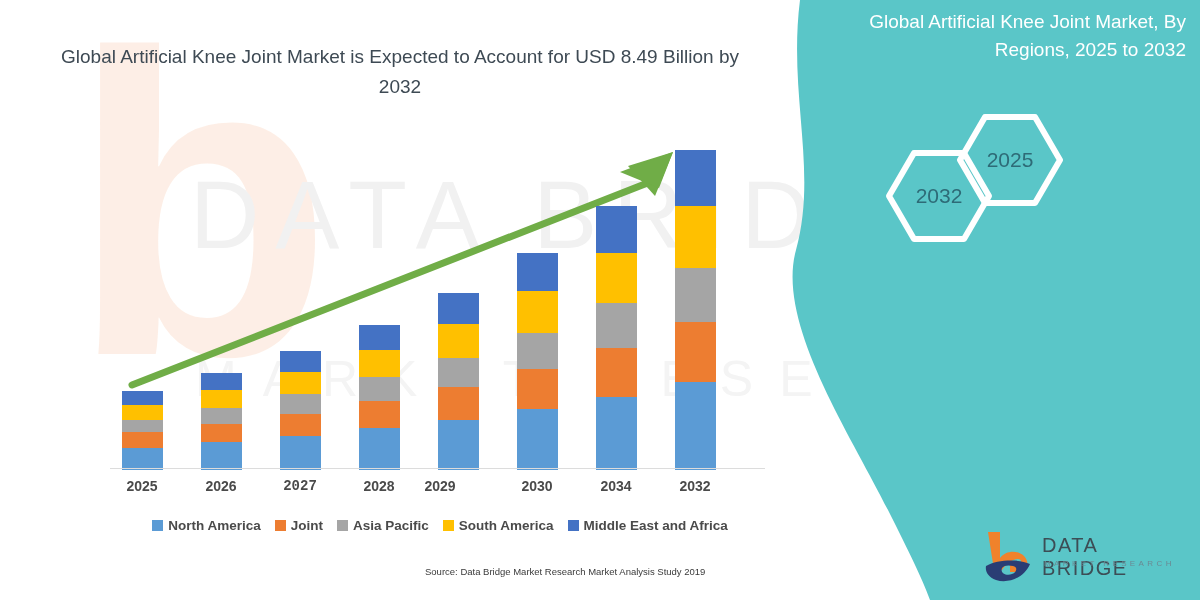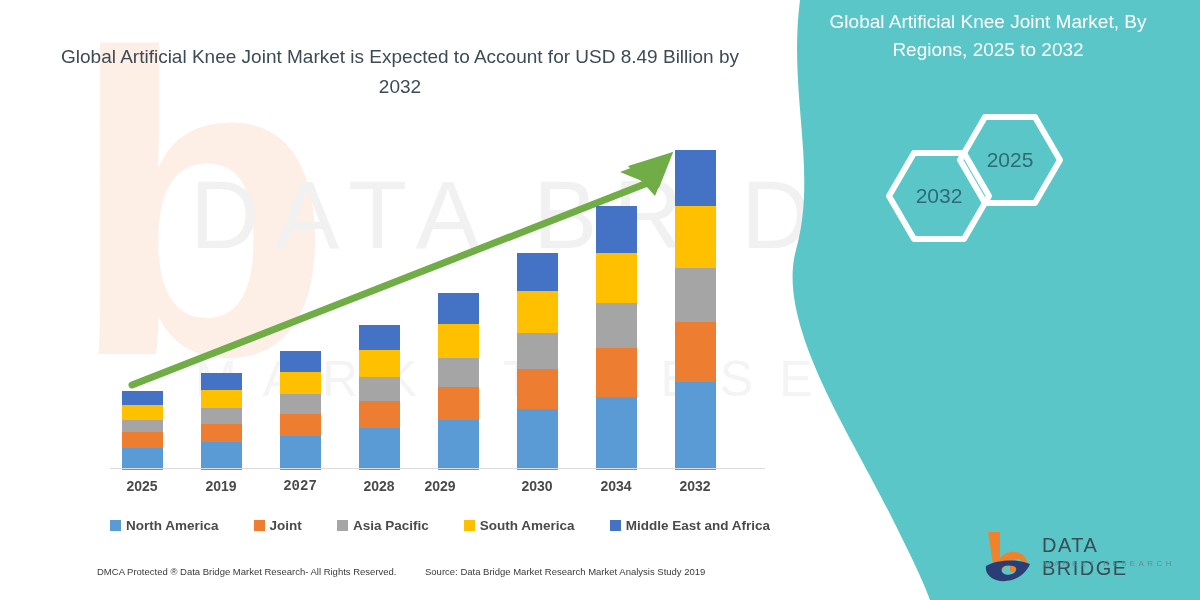--- a/index.html
+++ b/index.html
@@ -36,21 +36,21 @@
     position:absolute; right:0; top:0; width:430px; height:600px;
     z-index:1;
   }
   #right-panel svg { position:absolute; inset:0; }
   #panel-content {
     position:absolute; inset:0; z-index:2;
   }
   #panel-title {
     position:absolute; top:8px; left:20px; right:14px;
     color:#ffffff; font-size:19px; line-height:28px;
-    text-align:center; font-weight:400;
+    text-align:right; font-weight:400;
   }
   #panel-brand {
     position:absolute; top:275px; left:60px; right:20px;
     color:#3f7d85; font-size:19px; line-height:32px;
     text-align:center; letter-spacing:.6px;
   }
 
   .hexagon { position:absolute; }
   .hex-label {
     position:absolute; inset:0;
@@ -91,21 +91,21 @@
   .seg { width:100%; }
 
   #x-labels { position:absolute; left:110px; top:478px; width:650px; height:22px; }
   .x-label {
     position:absolute; width:60px; text-align:center;
     font-size:14px; font-weight:700; color:#4a4a4a;
   }
 
   #legend {
     position:absolute; left:110px; top:514px; width:660px; height:22px;
-    display:flex; align-items:center; justify-content:space-between; gap:14px;
+    display:flex; align-items:center; justify-content:center; gap:14px;
   }
   .legend-item { display:flex; align-items:center; gap:5px; }
   .legend-swatch { width:11px; height:11px; flex:0 0 auto; }
   .legend-label { font-size:13.5px; font-weight:700; color:#4a4a4a; white-space:nowrap; }
 
   #arrow { position:absolute; left:110px; top:140px; width:600px; height:270px; }
 
   #footer { position:absolute; left:0; top:566px; width:800px; height:24px; z-index:3; }
   #footer-left { position:absolute; left:97px; top:0; font-size:9.5px; color:#3a3a3a; }
   #footer-right { position:absolute; left:425px; top:0; font-size:9.5px; color:#3a3a3a; }
@@ -182,21 +182,21 @@
         <div class="seg" title="South America 2032: 2.9" style="height: 61.7419px; background: rgb(255, 192, 0);"></div>
         <div class="seg" title="Asia Pacific 2032: 2.55" style="height: 54.2903px; background: rgb(165, 165, 165);"></div>
         <div class="seg" title="Europe 2032: 2.8" style="height: 59.6129px; background: rgb(237, 125, 49);"></div>
         <div class="seg" title="North America 2032: 4.15" style="height: 88.3548px; background: rgb(91, 155, 213);"></div>
       </div>
     </div>
   <div id="baseline"></div>
 
   <div id="x-labels">
       <div class="x-label" style="left: 2px;">2025</div>
-      <div class="x-label" style="left: 81px;">2019</div>
+      <div class="x-label" style="left: 81px;">2026</div>
       <div class="x-label" style="left: 160px; font-family: Liberation Mono, monospace;">2027</div>
       <div class="x-label" style="left: 239px;">2028</div>
       <div class="x-label" style="left: 300px;">2029</div>
       <div class="x-label" style="left: 397px;">2030</div>
       <div class="x-label" style="left: 476px;">2034</div>
       <div class="x-label" style="left: 555px;">2032</div>
     </div>
 
   <div id="legend">
       <div class="legend-item">
@@ -250,15 +250,14 @@
 <div id="logo">
   <svg id="logo-mark" viewBox="0 0 56 58">
     <path d="M8,4 L20,4 L20,30 C26,22 38,22 44,28 C50,34 48,44 40,44 L30,44 L30,36 L38,36 C42,36 42,31 38,31 C32,31 26,36 22,42 L14,42 L8,4 Z" fill="#F0822B"></path>
     <path d="M6,38 C18,31 40,31 50,36 C44,50 28,56 16,52 C8,49 5,43 6,38 Z M22,40 C20,45 26,48 32,46 C37,44 38,39 33,38 C29,37 24,37 22,40 Z" fill="#2A3D74"></path>
   </svg>
   <div id="logo-text-main">DATA BRIDGE</div>
   <div id="logo-text-sub">MARKET   RESEARCH</div>
 </div>
 
 <div id="footer">
-  <div id="footer-left">DMCA Protected ® Data Bridge Market Research- All Rights Reserved.</div>
   <div id="footer-right">Source: Data Bridge Market Research  Market Analysis Study 2019</div>
 </div>
 
 </body></html>

